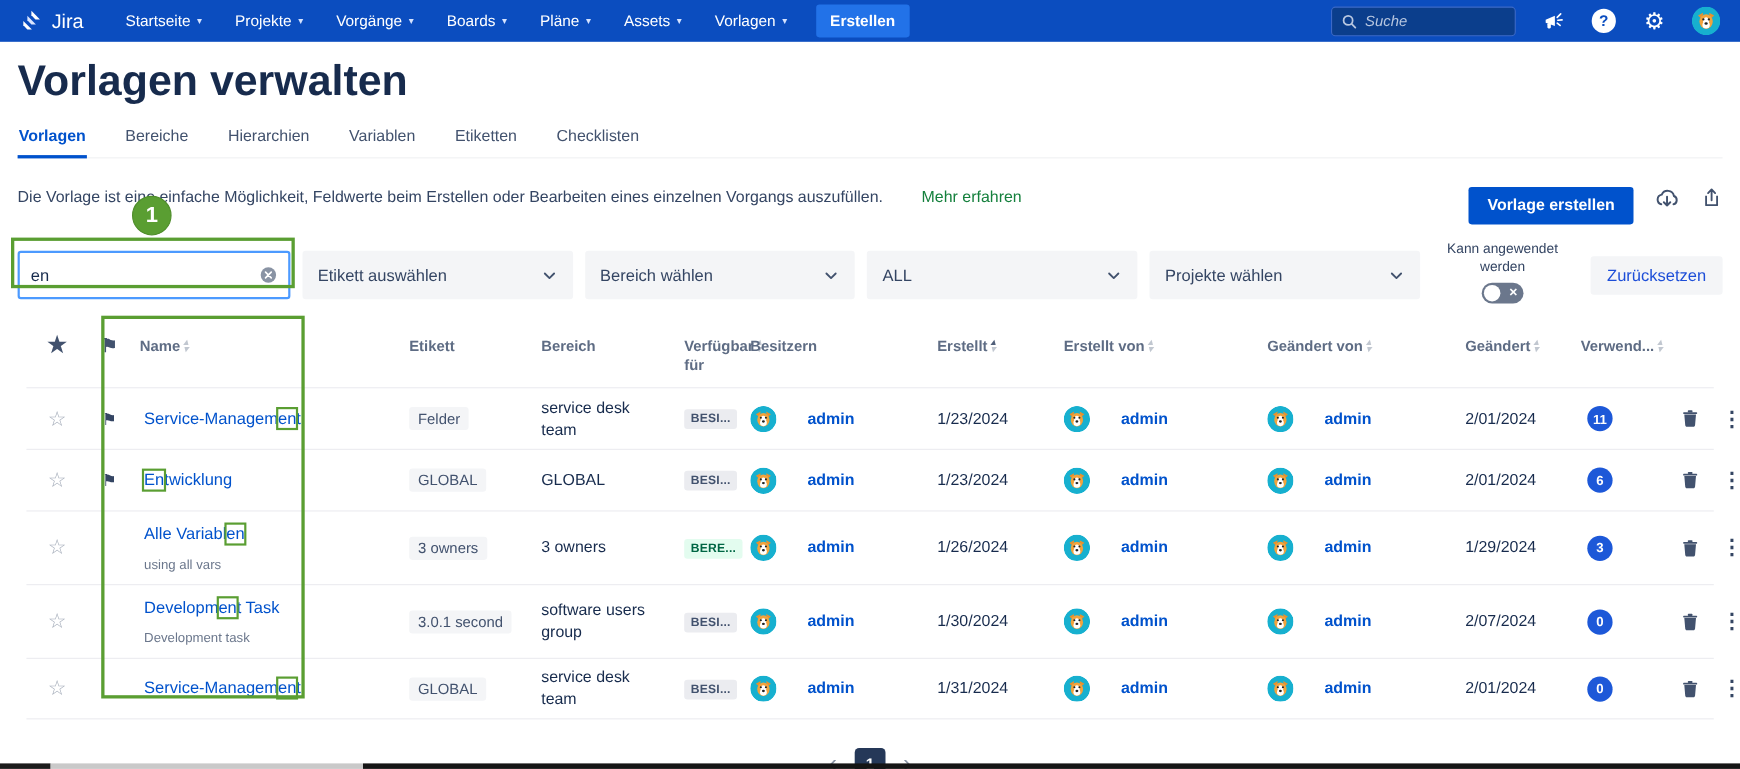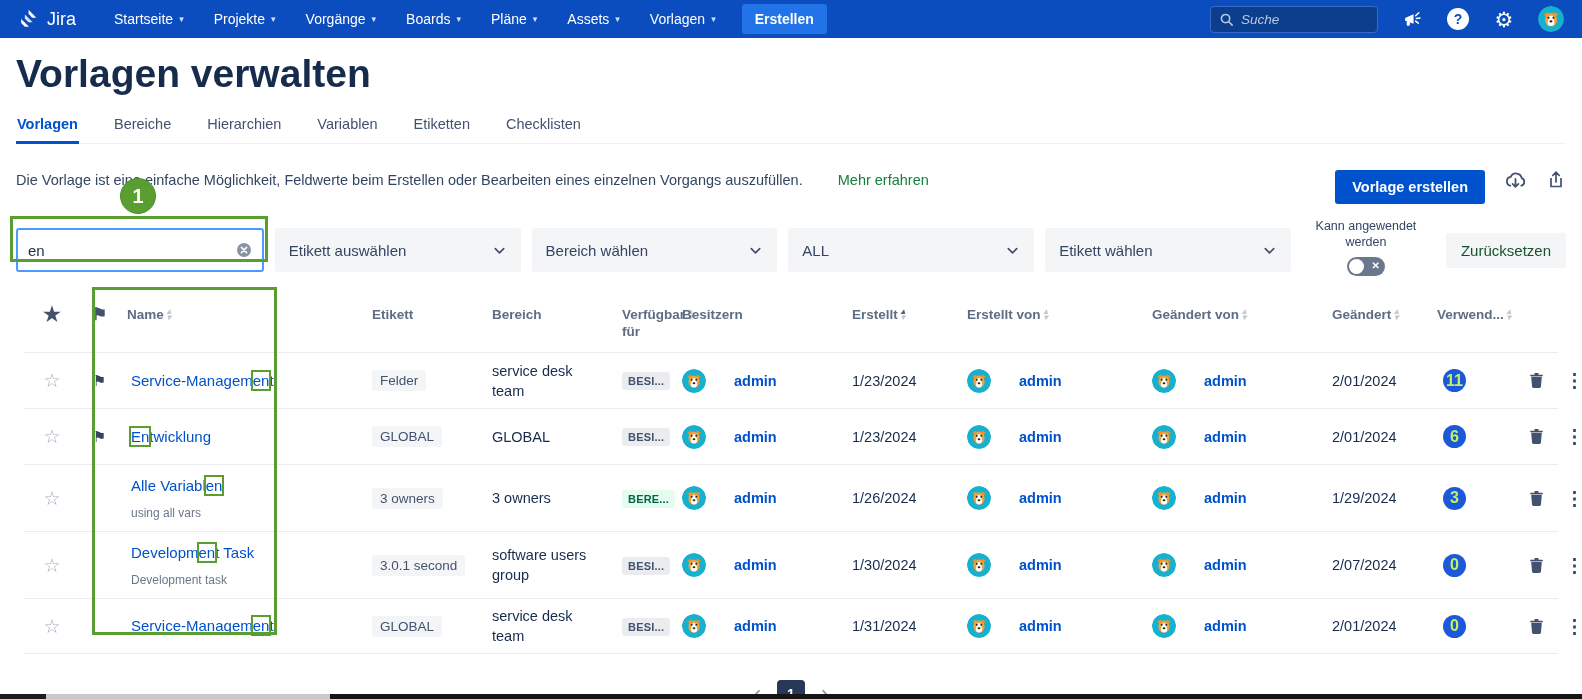--- a/index.html
+++ b/index.html
@@ -42,21 +42,21 @@
   .search-input input { border:none; outline:none; font-size:15px; color:#172B4D; flex:1; font-family:"Liberation Sans",sans-serif; }
   .clear-x { cursor:pointer; display:flex; }
   .select { width:248px; height:44px; background:#F4F5F7; border-radius:3px; display:flex; align-items:center; padding:0 14px; font-size:15px; color:#344563; cursor:pointer; }
   .select .sp { flex:1; }
   .rowb-right { margin-left:auto; display:flex; align-items:center; gap:16px; }
   .toggle-block { display:flex; flex-direction:column; align-items:center; width:128px; margin-top:-6px; }
   .toggle-label { font-size:12.5px; color:#344563; text-align:center; line-height:16px; }
   .toggle { margin-top:7px; width:38px; height:19px; border-radius:10px; background:#6B778C; position:relative; cursor:pointer; }
   .toggle .knob { position:absolute; left:2px; top:2px; width:15px; height:15px; border-radius:50%; background:#fff; }
   .toggle .tx { position:absolute; right:5px; top:2.5px; color:#fff; font-size:10px; font-weight:700; }
-  .reset-btn { background:#F4F5F7; border:none; border-radius:3px; color:#14532d; font-size:15px; padding:9px 15px; cursor:pointer; }
+  .reset-btn { background:#F4F5F7; border:none; border-radius:3px; color:#1d4ed8; font-size:15px; padding:9px 15px; cursor:pointer; }
   
   .tablewrap { margin-top:24px; padding:0 8px; }
   .tgrid { display:grid; grid-template-columns:56px 39px 245px 120px 130px 60px 170px 115px 185px 180px 105px 85px 45px 31px; align-items:center; }
   .thead { color:#5E6C84; font-size:13.5px; font-weight:600; align-items:start; padding:6px 0 12px; }
   .thead > div { padding-left:8px; display:flex; align-items:flex-start; gap:3px; line-height:17px; }
   .thead .cicon { justify-content:center; padding-left:0; }
   .sort { display:inline-flex; flex-direction:column; line-height:6px; font-size:8.5px; color:#C1C7D0; margin-top:2px; cursor:pointer; }
   .sort .up.on { color:#505F79; }
   .t-row { border-top:1px solid #EBECF0; min-height:56px; }
   .t-row.tall { min-height:67px; }
@@ -70,21 +70,21 @@
   .subtitle { color:#6B778C; font-size:12px; margin-top:11px; }
   .match { outline:2px solid #5A9E32; }
   .chip { display:inline-block; background:#F4F5F7; color:#42526E; font-size:13.5px; padding:3px 8px; border-radius:3px; }
   .avchip { display:inline-block; background:#EBECF0; color:#42526E; font-size:11px; font-weight:700; padding:3px 6px; border-radius:3px; letter-spacing:.2px; }
   .avchip.green { background:#E3FCEF; color:#006644; }
   .bereich { font-size:14.5px; color:#172B4D; line-height:20px; padding-right:14px; }
   .usercell { display:flex; align-items:center; gap:28px; }
   .usercell .avatar { width:24px; height:24px; }
   .usercell a { color:#0052CC; font-size:14.5px; font-weight:600; text-decoration:none; cursor:pointer; }
   .datecell { font-size:14.5px; color:#172B4D; }
-  .badge { width:23px; height:23px; border-radius:50%; background:#1D58D8; color:#bef264; font-size:16px; font-weight:700; display:flex; align-items:center; justify-content:center; margin-left:6px; }
+  .badge { width:23px; height:23px; border-radius:50%; background:#1D58D8; color:#ffffff; font-size:12px; font-weight:700; display:flex; align-items:center; justify-content:center; margin-left:6px; }
   .kebab { color:#344563; font-size:19px; font-weight:700; cursor:pointer; letter-spacing:0; }
   
   .pagination { display:flex; align-items:center; justify-content:center; gap:16px; margin-top:26px; }
   .pg-chev { color:#8993A4; font-size:22px; line-height:1; cursor:pointer; }
   .pg-current { width:28px; height:27px; background:#253858; color:#fff; border-radius:4px; font-size:14px; font-weight:700; display:flex; align-items:center; justify-content:center; cursor:pointer; }
   
   .ann { position:absolute; z-index:20; pointer-events:none; }
   .ann-box { border:3px solid #5A9E32; }
   .ann-circle { width:36px; height:36px; border-radius:50%; background:#5A9E32; border:1px solid #4E8D2A; color:#fff; font-size:20px; font-weight:700; display:flex; align-items:center; justify-content:center; }
   #ann-badge-1 { left:120px; top:178px; }
@@ -266,21 +266,21 @@
           <use href="#chev-down"></use>
         </svg>
     </div>
     <div class="select">
       <span class="sp">ALL</span>
       <svg width="15" height="15" style="color:#42526E">
           <use href="#chev-down"></use>
         </svg>
     </div>
     <div class="select">
-      <span class="sp">Etikett wählen</span>
+      <span class="sp">Projekte wählen</span>
       <svg width="15" height="15" style="color:#42526E">
           <use href="#chev-down"></use>
         </svg>
     </div>
     <div class="rowb-right">
       <div class="toggle-block">
         <div class="toggle-label">
           <div>Kann angewendet</div>
           <div>werden</div>
         </div>

